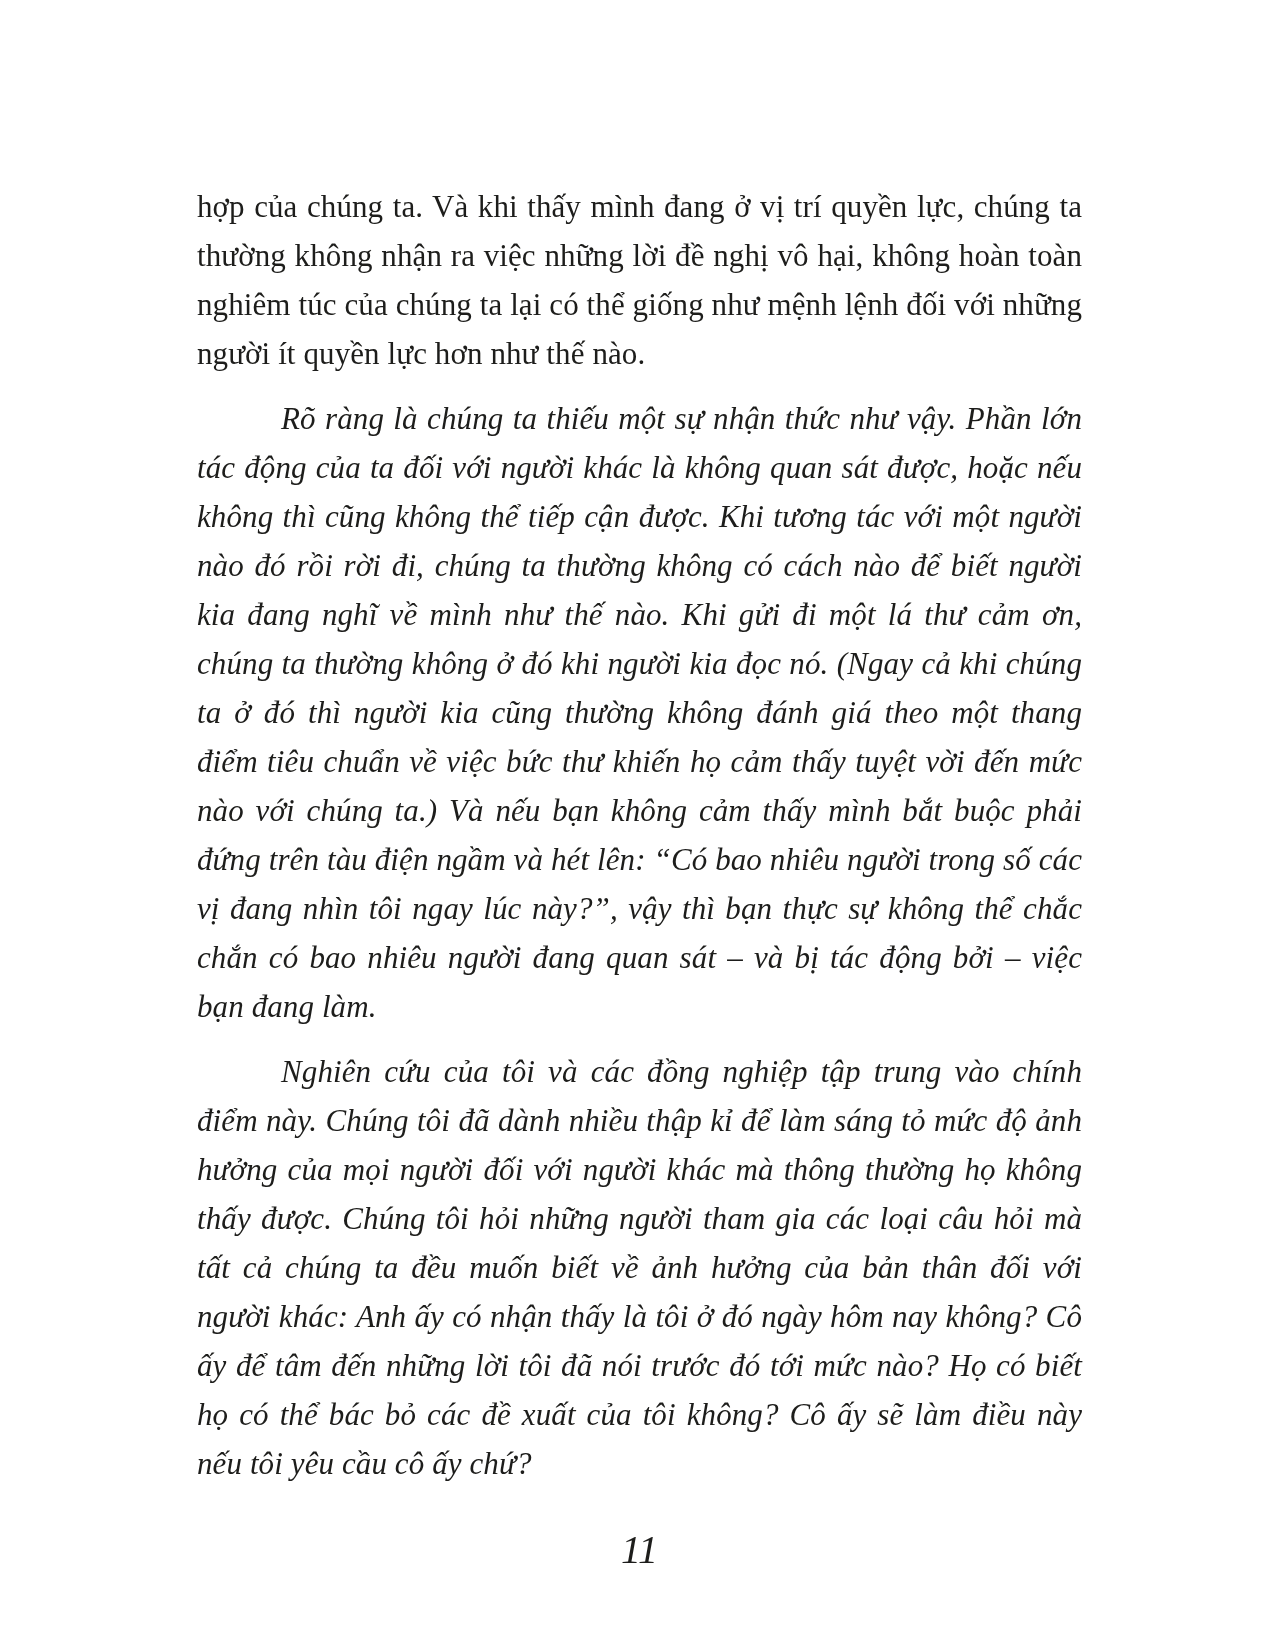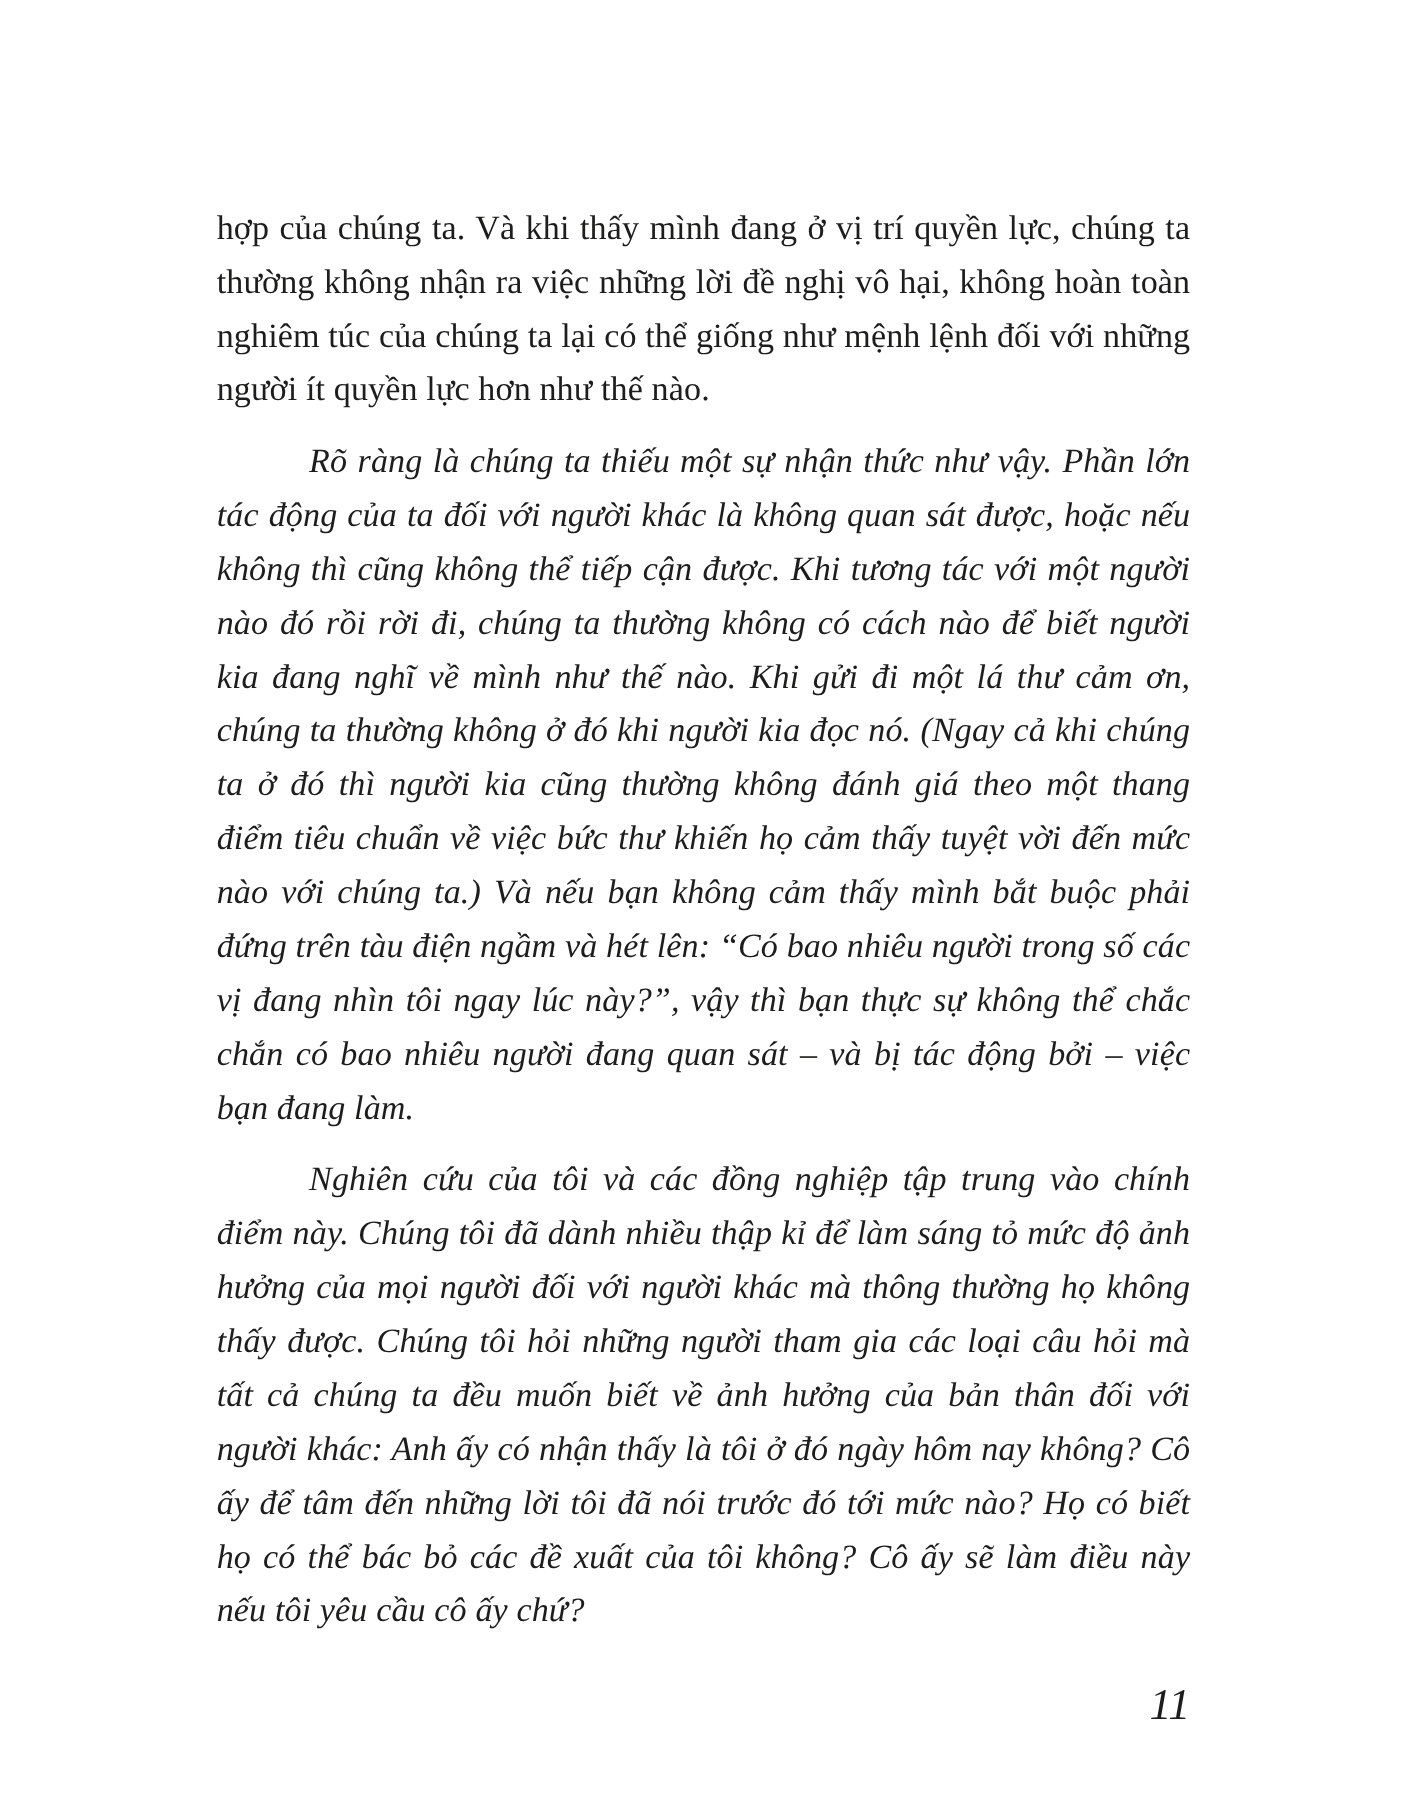--- a/index.html
+++ b/index.html
@@ -36,21 +36,21 @@
     }
     .text-block p.indented {
       text-indent: 84px;
       font-style: italic;
     }
     .page-number {
       position: absolute;
       left: 197px;
       top: 1528px;
       width: 885px;
-      text-align: right;
+      text-align: center;
       font-style: italic;
       font-size: 40px;
       line-height: 44px;
       color: #1d1d1b;
     }
   </style>
 </head>
 <body>
 
 <div class="page">

